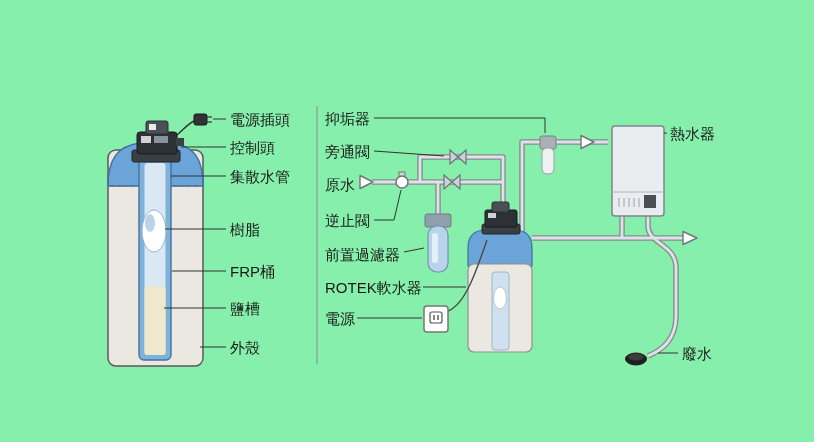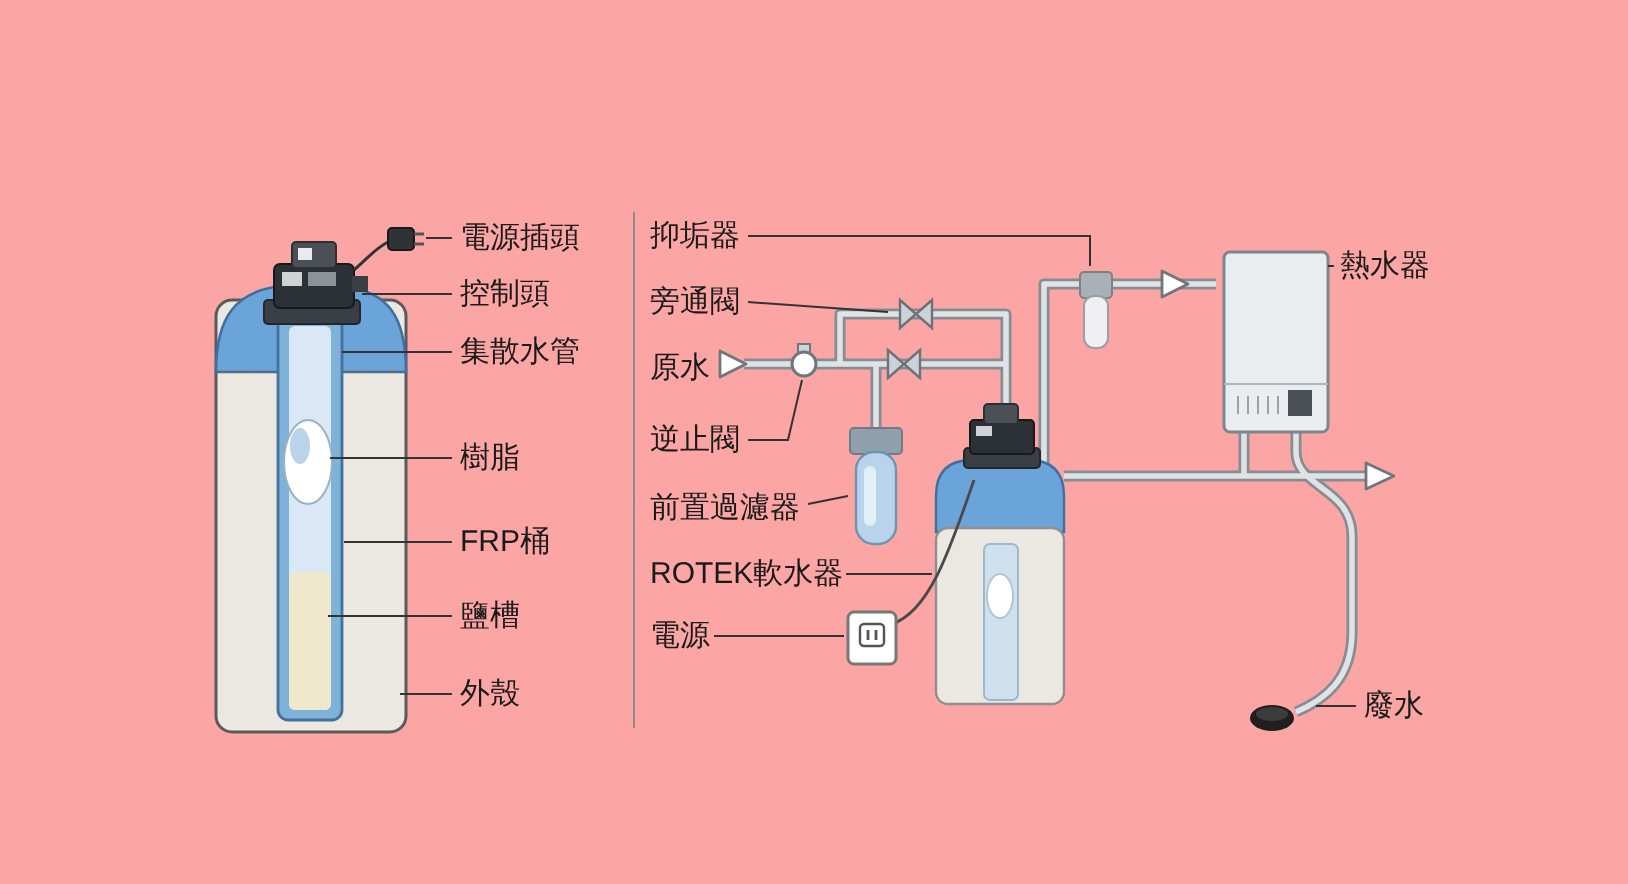--- a/index.html
+++ b/index.html
@@ -1,19 +1,19 @@
 <!DOCTYPE html>
 <html><head>
 <meta charset="utf-8">
 <style>
   html,body{margin:0;padding:0;background:#fff;}
   .canvas{
     position:relative;
     width:814px;height:442px;
-    background:#fca5a5;
+    background:#86efac;
     font-family:"Liberation Sans","DejaVu Sans",sans-serif;
     overflow:hidden;
   }
   svg{display:block;}
   .lbl{font-size:15px;fill:#1a1a1a;font-family:"Liberation Sans","DejaVu Sans",sans-serif;}
   .leader{stroke:#333;stroke-width:1;fill:none;}
   .pipe-outer{stroke:#858c92;stroke-width:5.5;fill:none;stroke-linejoin:round;}
   .pipe-inner{stroke:#dfe3e6;stroke-width:2.8;fill:none;stroke-linejoin:round;}
   .valve{fill:#ccd2d7;stroke:#6b7278;stroke-width:1.2;}
   .arrow{fill:#ffffff;stroke:#6f767c;stroke-width:1.4;stroke-linejoin:round;}

